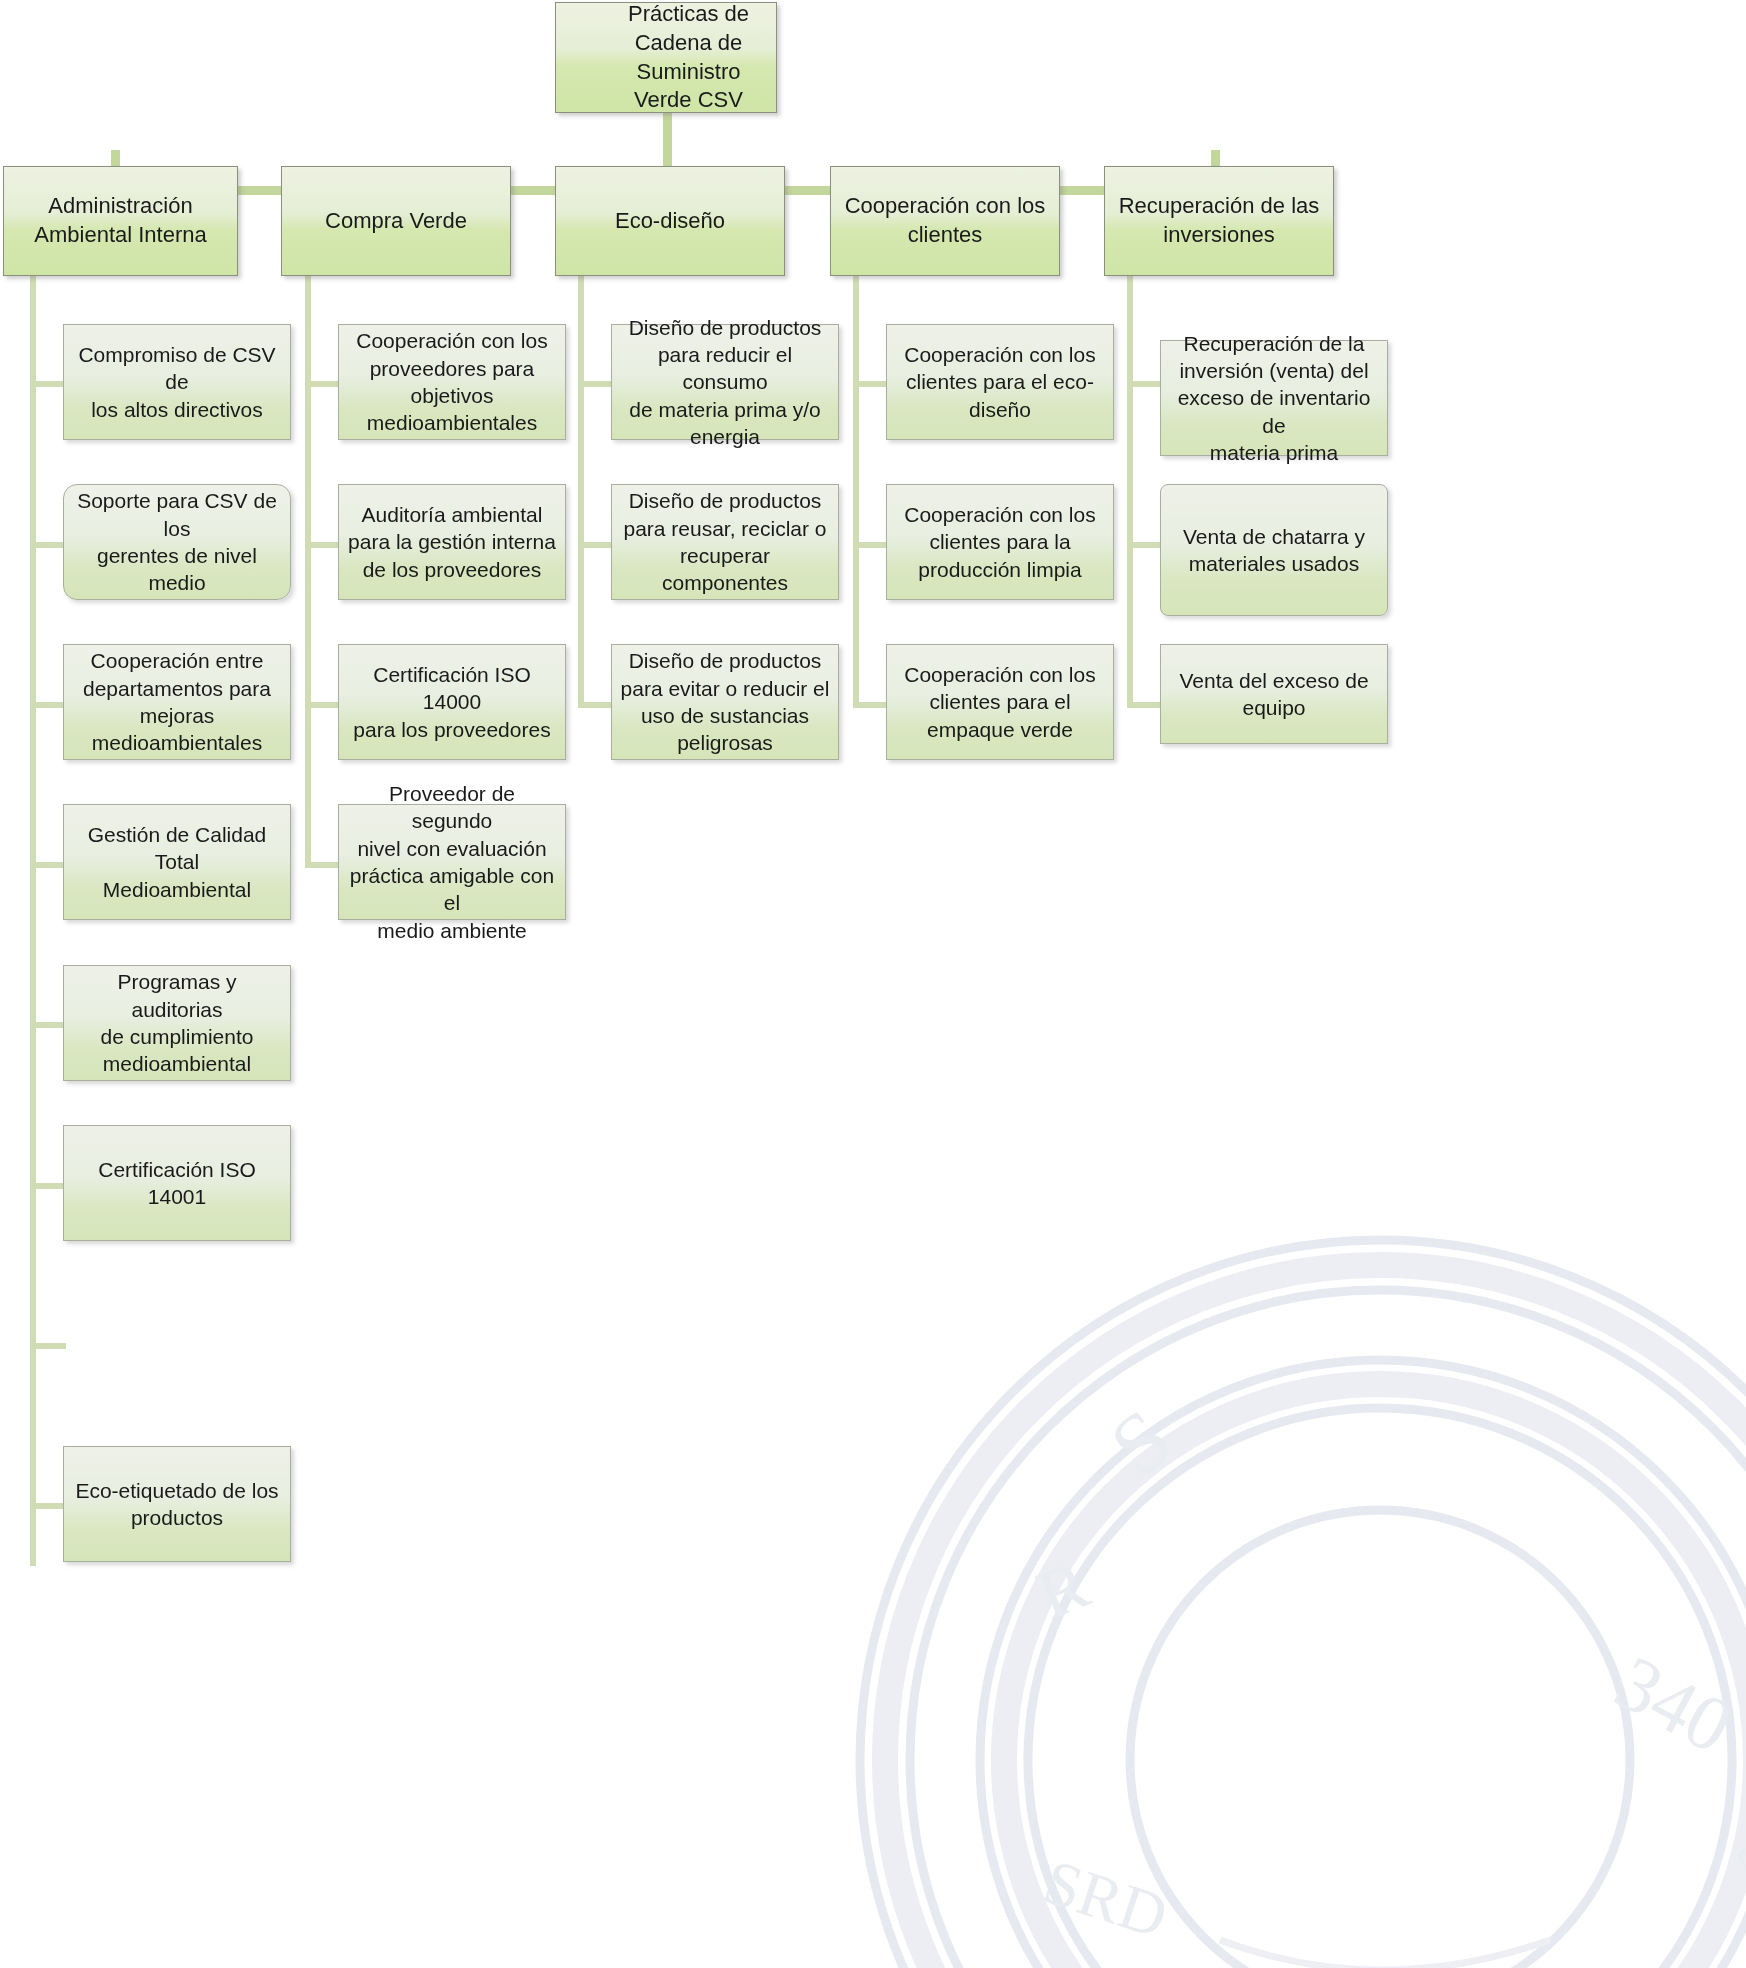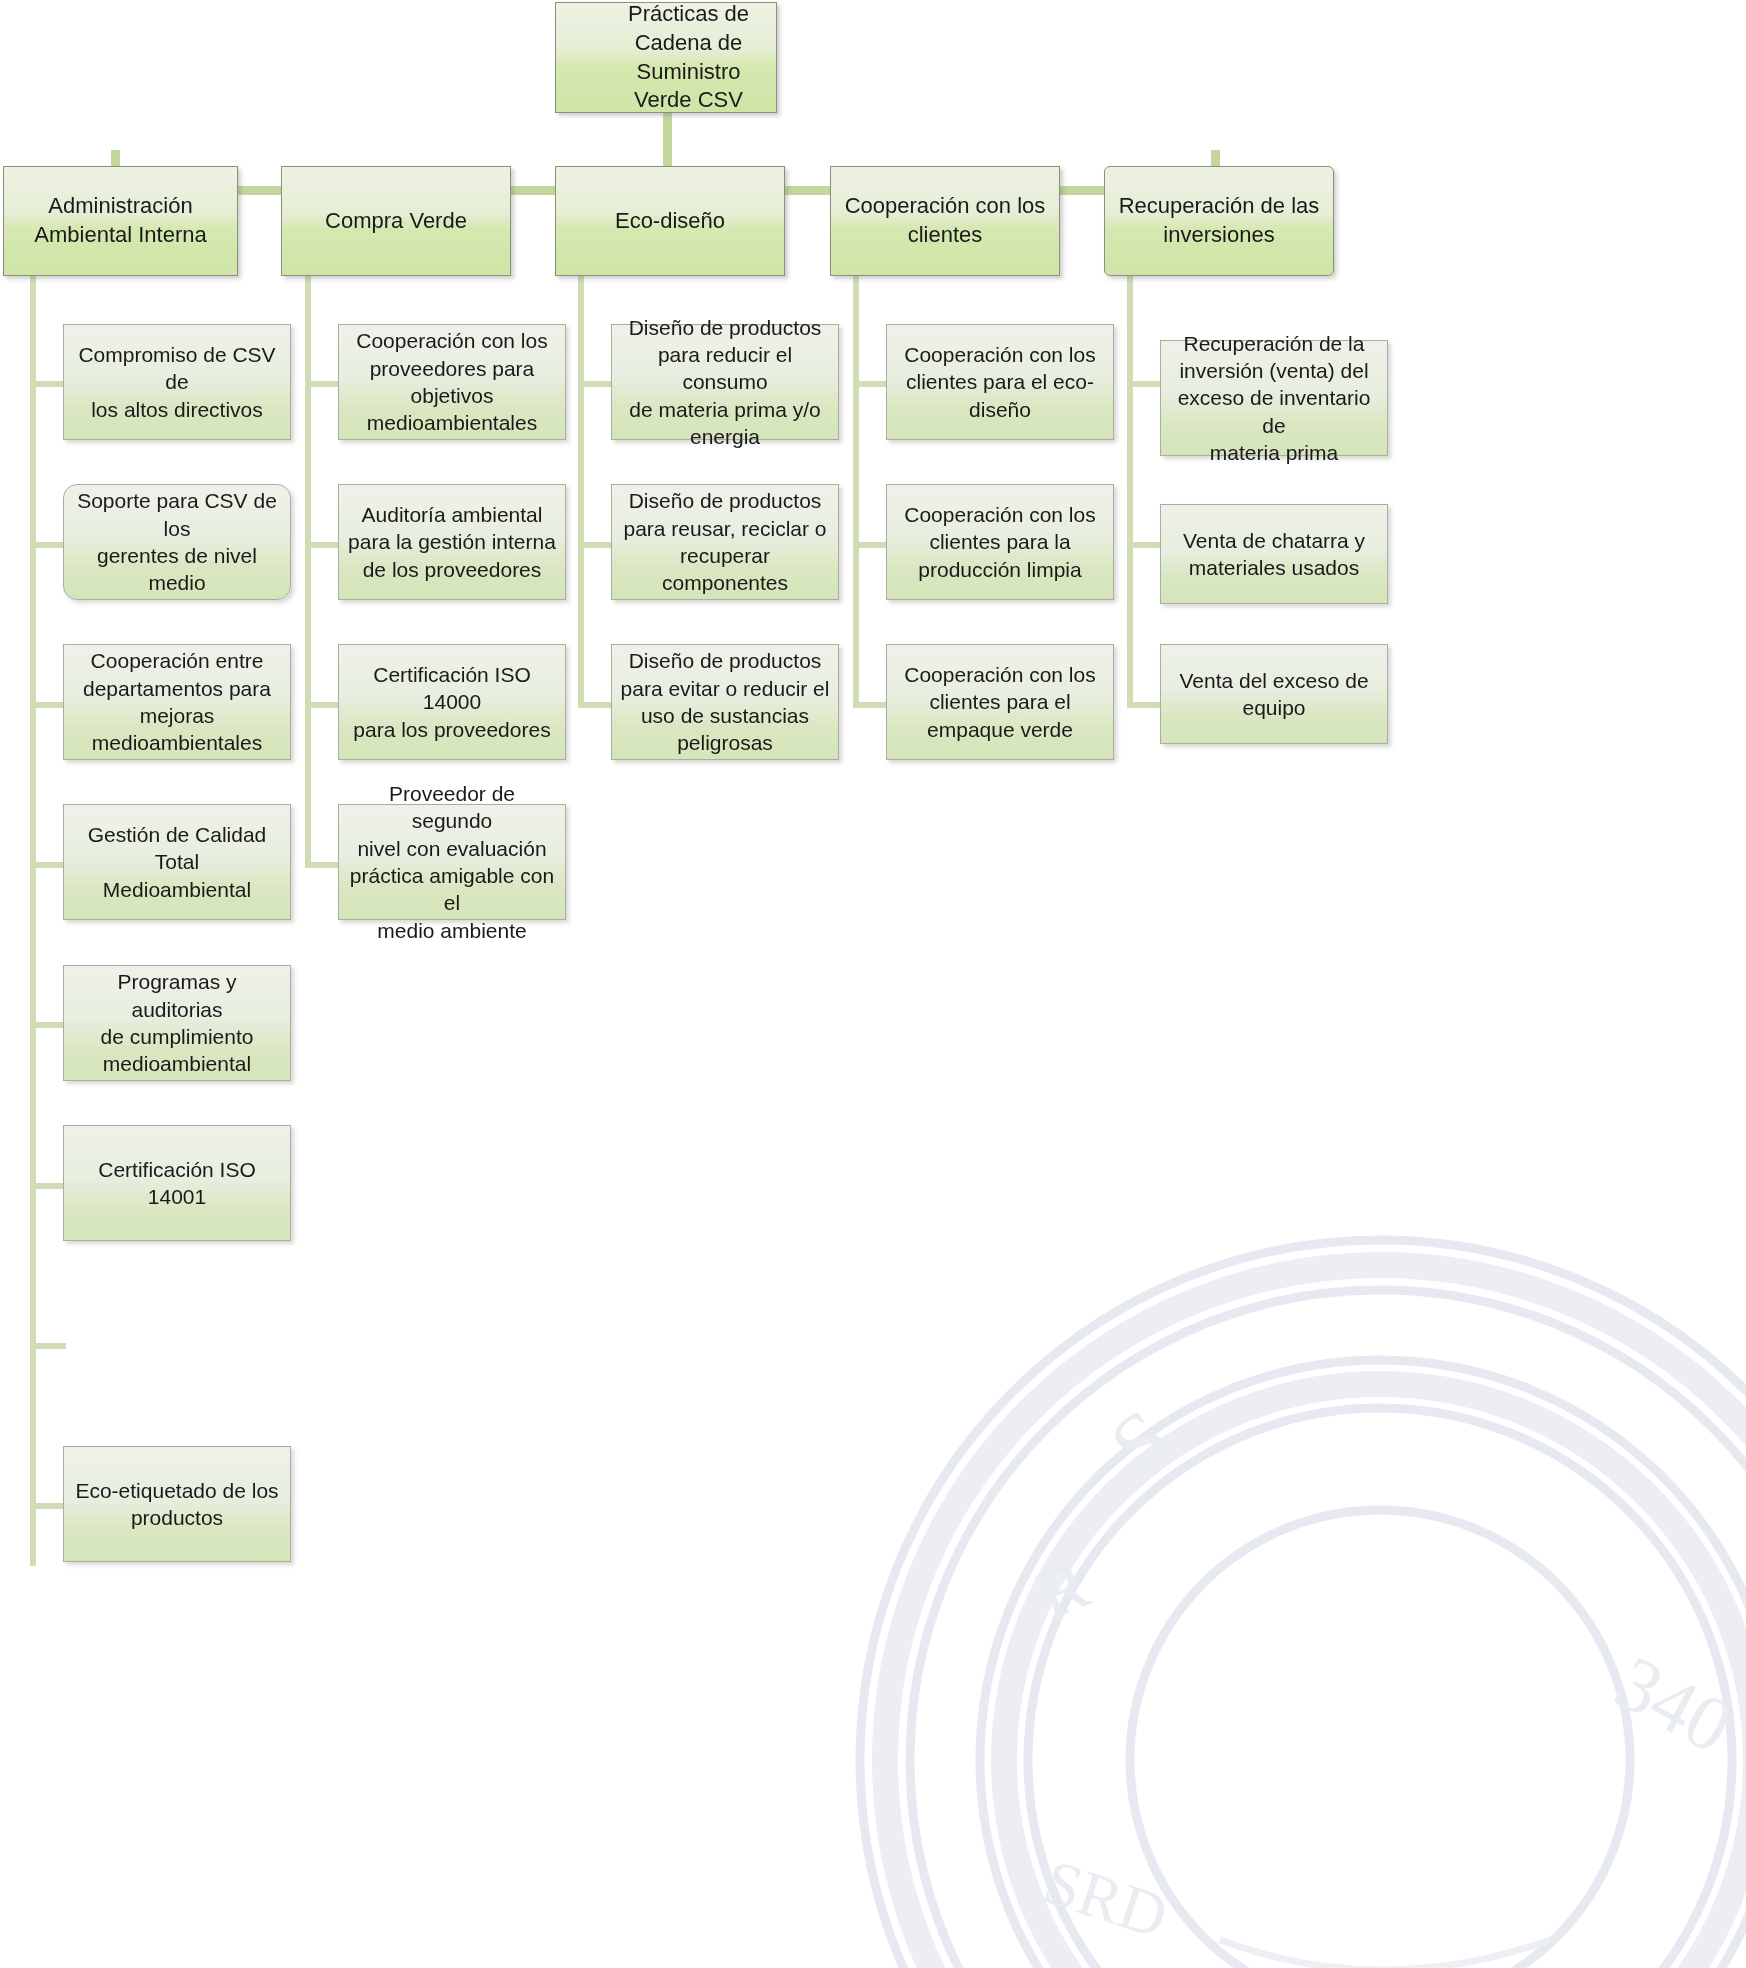--- a/index.html
+++ b/index.html
@@ -158,21 +158,21 @@
   <div class="node lvl2" style="left:281px;top:166px;width:230px;height:110px;">
     <span class="txt">Compra Verde</span>
   </div>
   <div class="node lvl2" style="left:555px;top:166px;width:230px;height:110px;">
     <span class="txt">Eco-diseño</span>
   </div>
   <div class="node lvl2" style="left:830px;top:166px;width:230px;height:110px;">
     <span class="txt">Cooperación con los
 clientes</span>
   </div>
-  <div class="node lvl2" style="left:1104px;top:166px;width:230px;height:110px;border-radius:6px;">
+  <div class="node lvl2" style="left:1104px;top:166px;width:230px;height:110px;">
     <span class="txt">Recuperación de las
 inversiones</span>
   </div>
 
   <div class="node lvl3" style="left:63px;top:324px;width:228px;height:116px;">
     <span class="txt">Compromiso de CSV de
 los altos directivos</span>
     </div>
   <div class="node lvl3" style="left:63px;top:484px;width:228px;height:116px;border-radius:14px;">
     <span class="txt">Soporte para CSV de los
@@ -256,21 +256,21 @@
 clientes para el
 empaque verde</span>
     </div>
 
   <div class="node lvl3" style="left:1160px;top:340px;width:228px;height:116px;">
     <span class="txt">Recuperación de la
 inversión (venta) del
 exceso de inventario de
 materia prima</span>
     </div>
-  <div class="node lvl3" style="left:1160px;top:504px;width:228px;height:100px;">
+  <div class="node lvl3" style="left:1160px;top:484px;width:228px;height:132px;border-radius:8px;">
     <span class="txt">Venta de chatarra y
 materiales usados</span>
     </div>
   <div class="node lvl3" style="left:1160px;top:644px;width:228px;height:100px;">
     <span class="txt">Venta del exceso de
 equipo</span>
     </div>
 
 </div>
 

